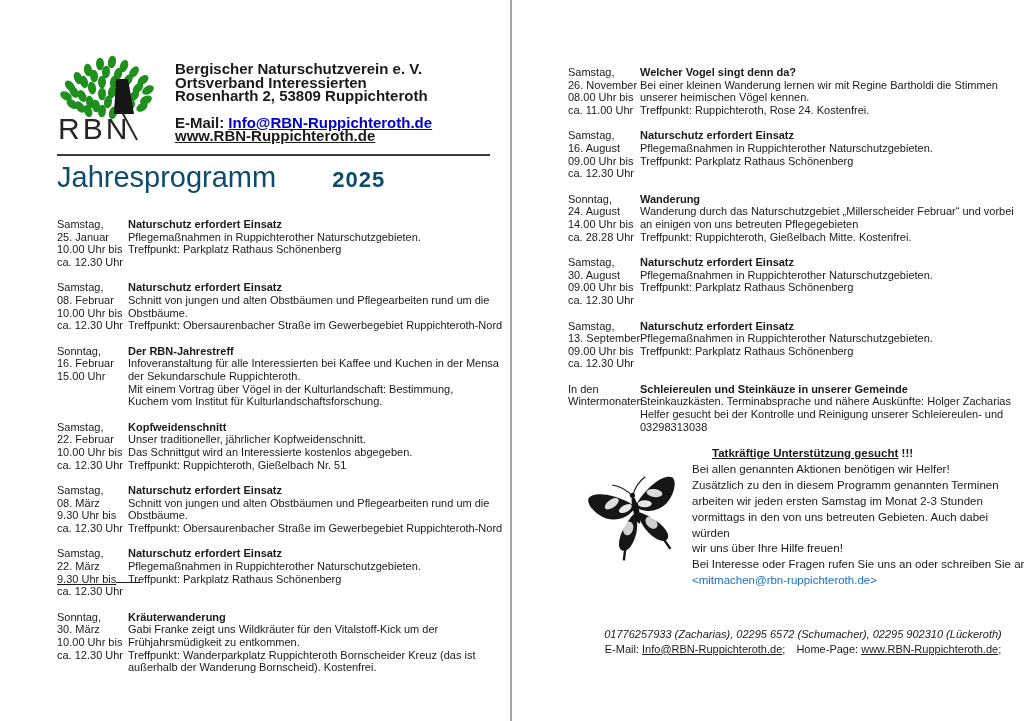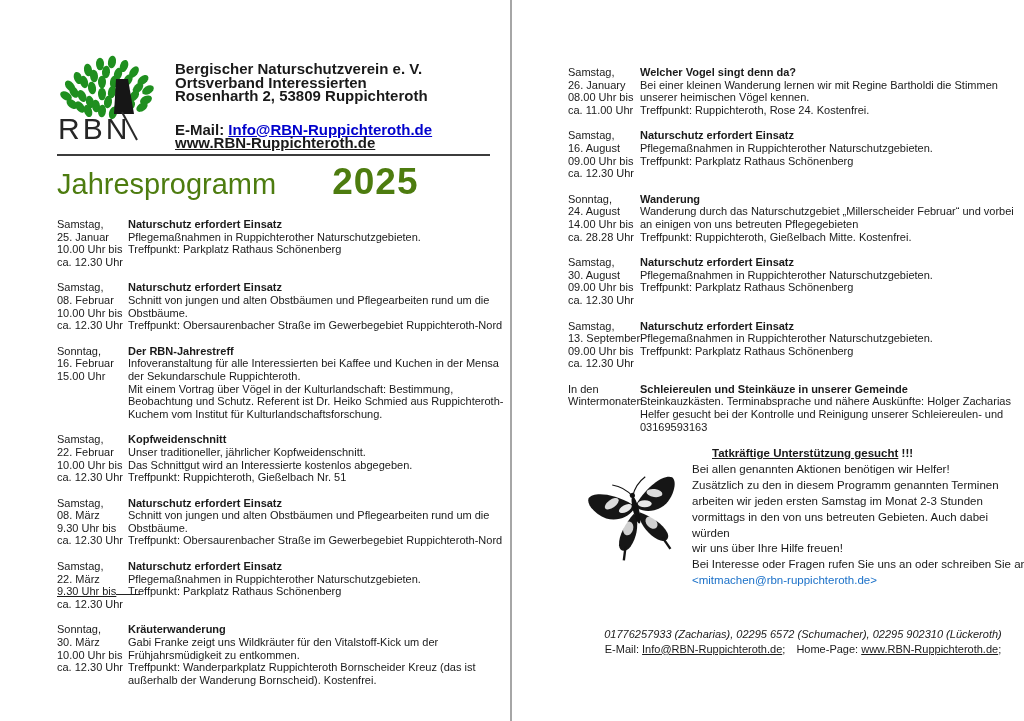--- a/index.html
+++ b/index.html
@@ -9,29 +9,29 @@
     font-family:"Liberation Sans",sans-serif;
   }
   .page{position:absolute;top:0;height:721px;box-sizing:border-box;}
   .page-left{left:0;width:512px;border-right:2px solid #a6a6a6;}
   .page-right{left:512px;width:512px;}
 
   
   .header-row{position:absolute;left:57px;top:52px;display:flex;}
   .logo-box{width:106px;height:90px;flex:0 0 auto;}
   .address{margin-left:12px;padding-top:10px;font-size:15px;font-weight:bold;line-height:13.5px;}
-  .email-line{margin-top:20px;}
+  .email-line{margin-top:13px;}
   a{cursor:pointer;}
   .blue-link{color:#0000cc;text-decoration:underline;}
   .black-link{color:#1a1a1a;text-decoration:underline;}
 
   .rule{position:absolute;left:57px;top:154px;width:433px;border-top:2px solid #3c3c3c;}
 
-  .title-row{position:absolute;left:57px;top:161px;display:flex;align-items:baseline;font-size:29px;color:#4d7c0f;}
-  .title-year{font-weight:bold;font-size:37px;margin-left:56px;letter-spacing:1px;}
+  .title-row{position:absolute;left:57px;top:161px;display:flex;align-items:baseline;font-size:29px;color:#0c4a6e;}
+  .title-year{font-weight:bold;font-size:22px;margin-left:56px;letter-spacing:1px;}
 
   
   .events{position:absolute;font-size:11px;line-height:12.6px;}
   .events-left{left:57px;top:218px;width:442px;}
   .events-right{left:56px;top:66px;width:454px;}
   .event{display:grid;margin-bottom:13px;}
   .events-left .event{grid-template-columns:71px 1fr;}
   .events-right .event{grid-template-columns:72px 1fr;}
   .ev-dates div,.ev-content div{white-space:nowrap;}
   .ev-title{font-weight:bold;}
@@ -157,21 +157,20 @@
         <div class="ev-dates">
           <div>Sonntag,</div>
           <div>16. Februar</div>
           <div>15.00 Uhr</div>
         </div>
         <div class="ev-content">
           <div class="ev-title">Der RBN-Jahrestreff</div>
           <div>Infoveranstaltung für alle Interessierten bei Kaffee und Kuchen in der Mensa</div>
           <div>der Sekundarschule Ruppichteroth.</div>
           <div>Mit einem Vortrag über Vögel in der Kulturlandschaft: Bestimmung,</div>
-          <div>Beobachtung und Schutz. Referent ist Dr. Heiko Schmied aus Ruppichteroth-</div>
           <div>Kuchem vom Institut für Kulturlandschaftsforschung.</div>
         </div>
       </div>
       <div class="event">
         <div class="ev-dates">
           <div>Samstag,</div>
           <div>22. Februar</div>
           <div>10.00 Uhr bis</div>
           <div>ca. 12.30 Uhr</div>
         </div>
@@ -225,21 +224,21 @@
         </div>
       </div>
     </div>
 </div>
 
 <div class="page page-right">
   <div class="events events-right">
       <div class="event">
         <div class="ev-dates">
           <div>Samstag,</div>
-          <div>26. January</div>
+          <div>26. November</div>
           <div>08.00 Uhr bis</div>
           <div>ca. 11.00 Uhr</div>
         </div>
         <div class="ev-content">
           <div class="ev-title">Welcher Vogel singt denn da?</div>
           <div>Bei einer kleinen Wanderung lernen wir mit Regine Bartholdi die Stimmen</div>
           <div>unserer heimischen Vögel kennen.</div>
           <div>Treffpunkt: Ruppichteroth, Rose 24. Kostenfrei.</div>
         </div>
       </div>
@@ -298,21 +297,21 @@
       </div>
       <div class="event">
         <div class="ev-dates">
           <div>In den</div>
           <div>Wintermonaten</div>
         </div>
         <div class="ev-content">
           <div class="ev-title">Schleiereulen und Steinkäuze in unserer Gemeinde</div>
           <div>Steinkauzkästen. Terminabsprache und nähere Auskünfte: Holger Zacharias</div>
           <div>Helfer gesucht bei der Kontrolle und Reinigung unserer Schleiereulen- und</div>
-          <div>03169593163</div>
+          <div>03298313038</div>
         </div>
       </div>
     </div>
 
   <svg class="butterfly" width="100" height="104" viewBox="0 0 100 104">
     <g transform="rotate(-14 50 52)">
       <path d="M50,38 C46,30 40,25 33,22" stroke="#141414" stroke-width="1.2" fill="none"></path>
       <path d="M50,38 C54,30 60,25 67,22" stroke="#141414" stroke-width="1.2" fill="none"></path>
       <path d="M48,46 C32,30 13,24 7,29 C3,34 9,46 19,53 C29,59 41,57 48,51 Z" fill="#161616"></path>
       <path d="M52,46 C68,30 87,24 93,29 C97,34 91,46 81,53 C71,59 59,57 52,51 Z" fill="#161616"></path>

